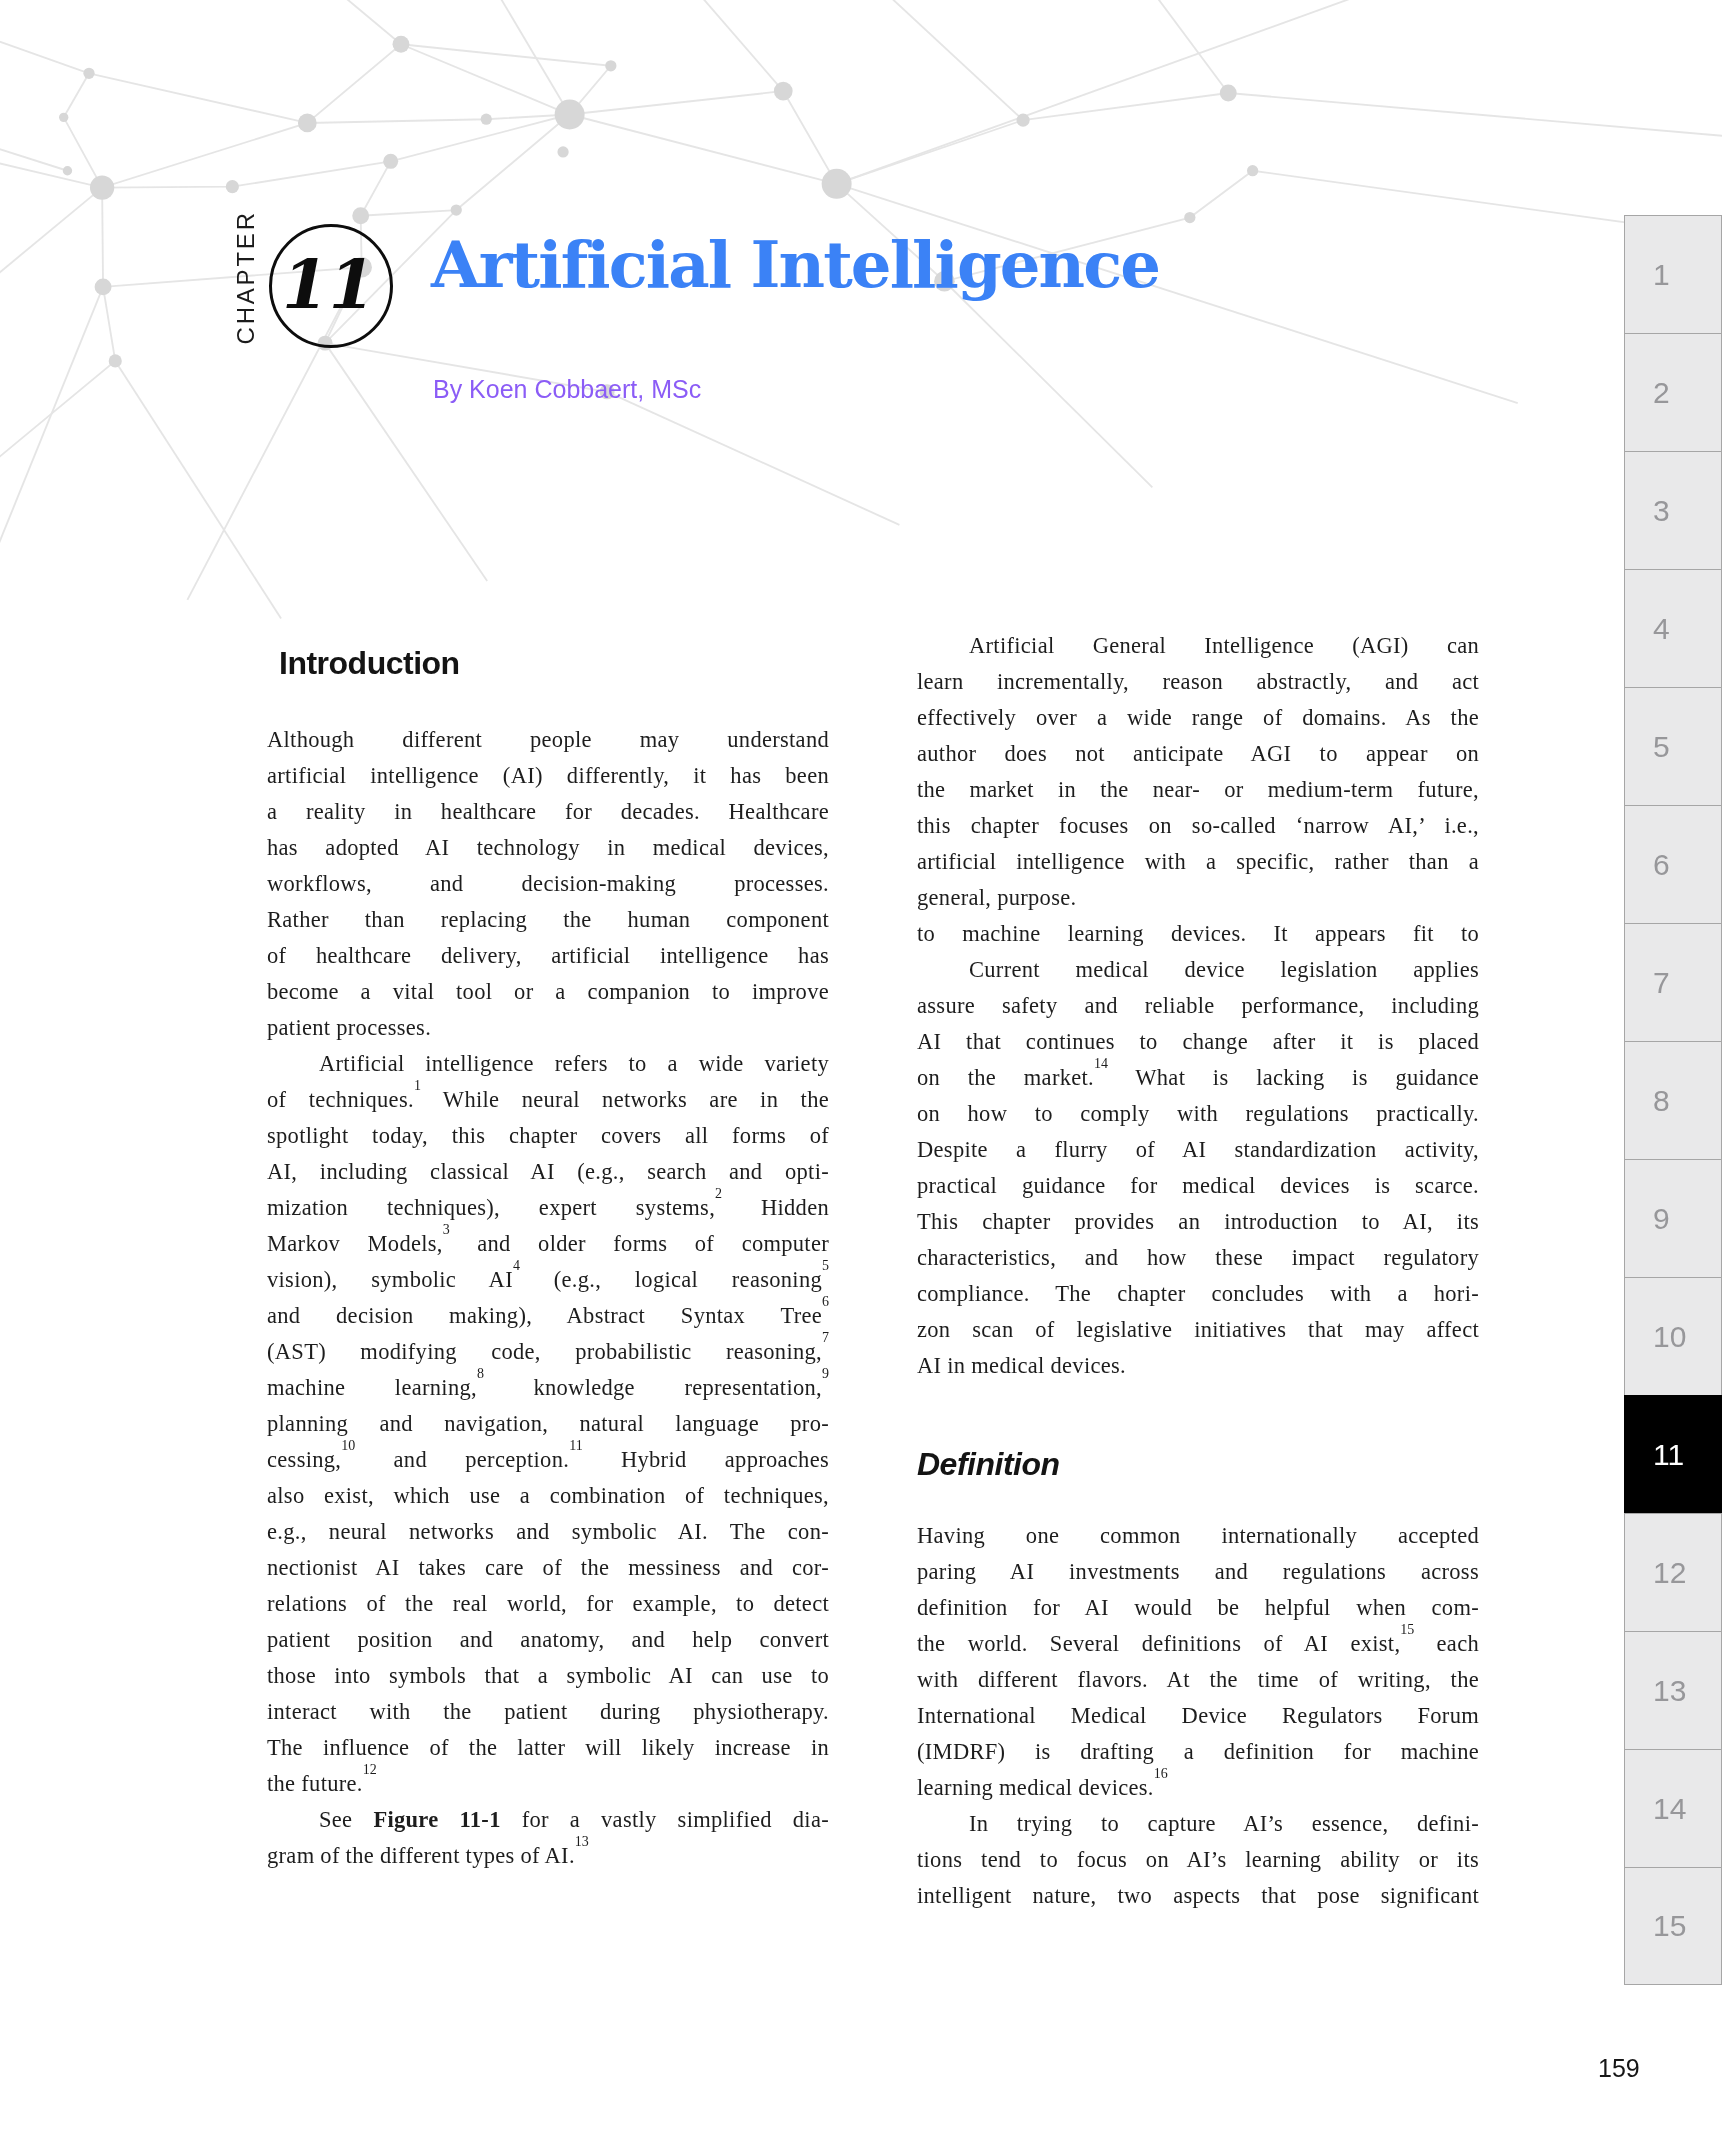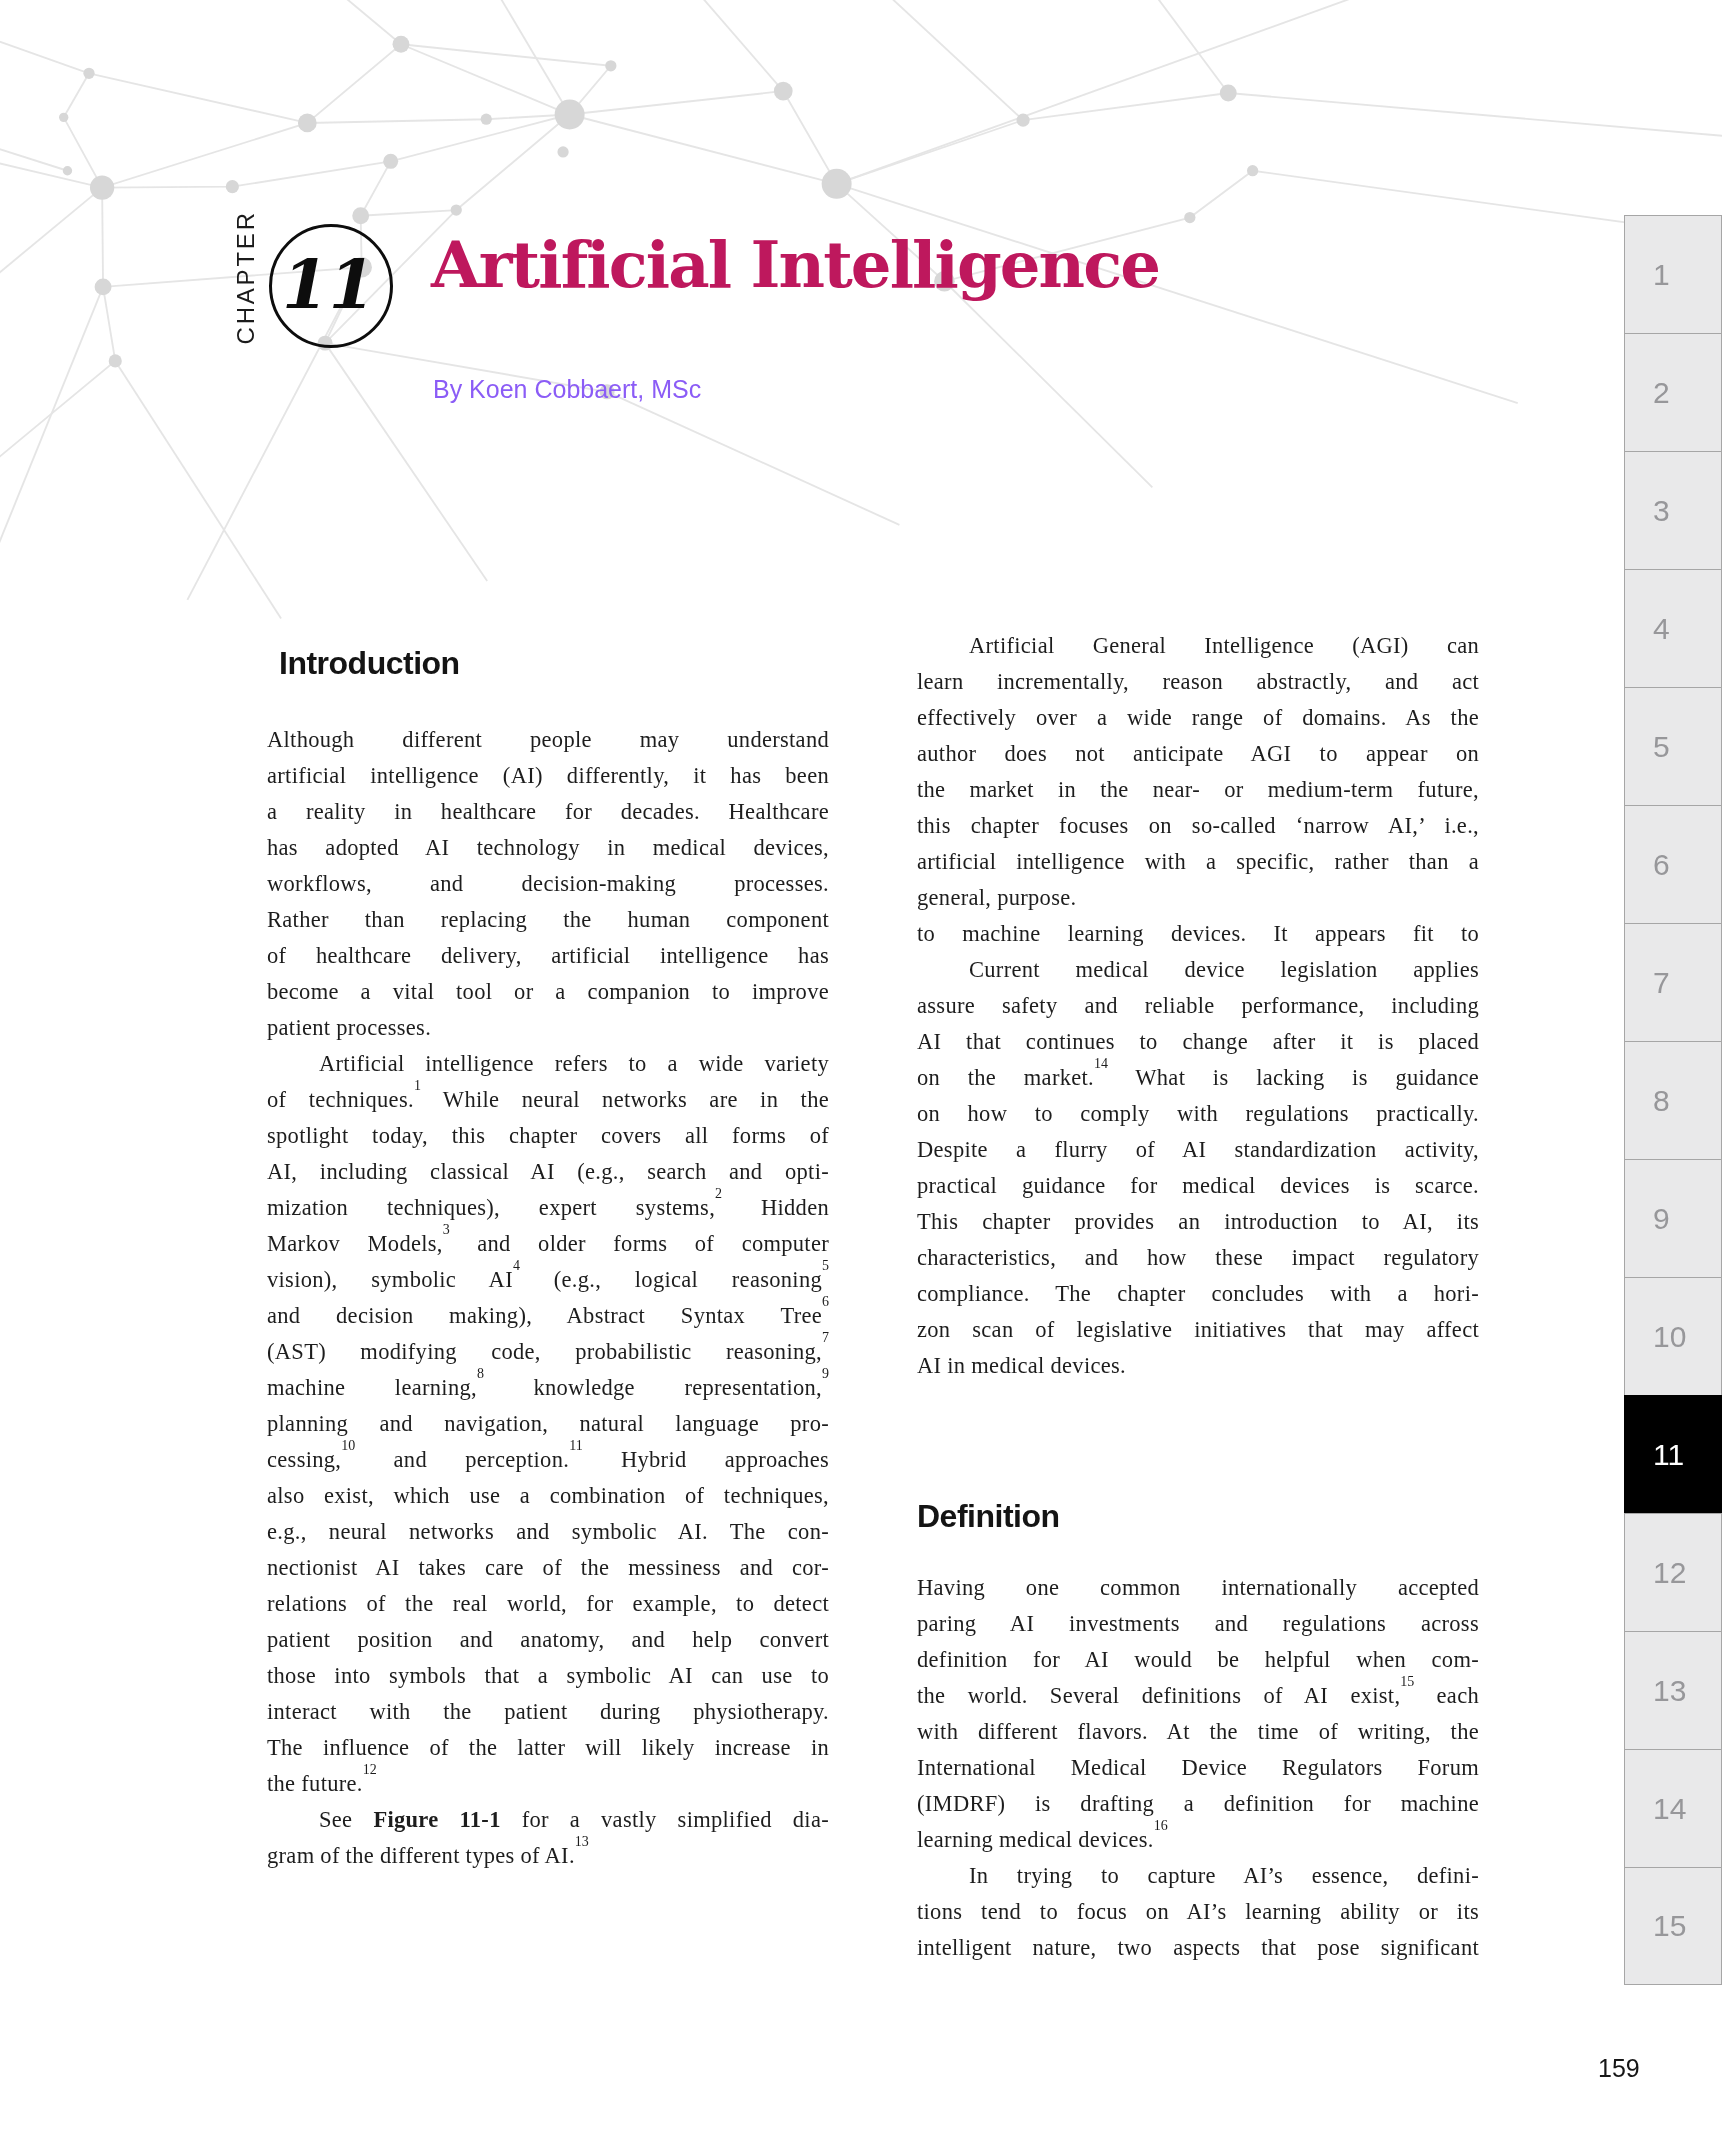--- a/index.html
+++ b/index.html
@@ -12,31 +12,31 @@
     transform:rotate(-90deg);transform-origin:center;
     font-family:"Liberation Sans",sans-serif;font-size:24px;letter-spacing:2.8px;
     color:#1b1b1b;text-align:center;z-index:2;}
   .chapter-circle{position:absolute;left:269px;top:224px;width:124px;height:124px;
     border:3.7px solid #0d0d0d;border-radius:50%;box-sizing:border-box;
     display:flex;align-items:center;justify-content:center;z-index:2;background:transparent;}
   .chapter-num{font-family:"DejaVu Serif",serif;font-style:italic;font-weight:700;
     font-size:67px;color:#0d0d0d;padding-right:4.7px;padding-bottom:3.7px;}
   .page-title{position:absolute;left:431px;top:230px;z-index:2;
     font-family:"DejaVu Serif",serif;font-weight:700;font-size:64px;letter-spacing:-1.9px;
-    color:#be185d;line-height:1.1;}
+    color:#3b82f6;line-height:1.1;}
   .byline{position:absolute;left:433px;top:375px;z-index:2;
     font-family:"Liberation Sans",sans-serif;font-size:25px;color:#8b5cf6;}
 
   
   .col{position:absolute;width:562px;z-index:2;}
   .col-left{left:267px;top:647px;}
   .col-right{left:917px;top:628px;}
   h2.sect{font-family:"Liberation Sans",sans-serif;font-weight:700;font-size:32px;
     letter-spacing:-0.5px;color:#141414;margin:0 0 41px 12px;line-height:1.05;}
-  h2.sect-def{margin:116px 0 36px 0;}
+  h2.sect-def{margin:64px 0 36px 0;font-style:italic;}
   .ln{font-family:"Liberation Serif",serif;font-size:22.5px;line-height:36px;color:#1d1d1d;
     text-align:justify;text-align-last:justify;letter-spacing:0.3px;}
   .ln-last{text-align-last:left;}
   .ln-indent{text-indent:52px;}
   .ln sup{font-size:14px;line-height:0;position:relative;top:-8.4px;letter-spacing:0;}
   .ln b{font-weight:700;margin-top:12px;}
 
   
   .tabs{position:absolute;left:1624px;top:215px;width:98px;z-index:3;}
   .tab{height:118px;box-sizing:border-box;background:#e9e9ea;

